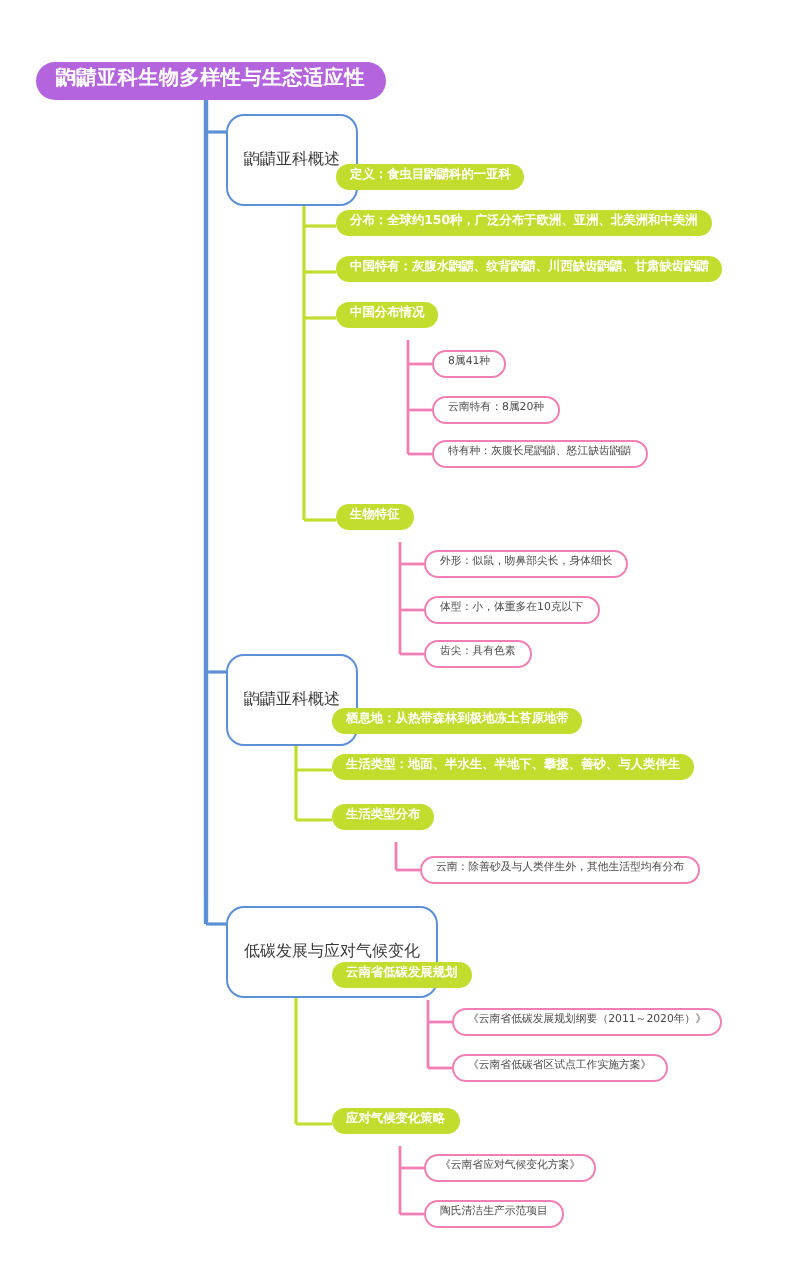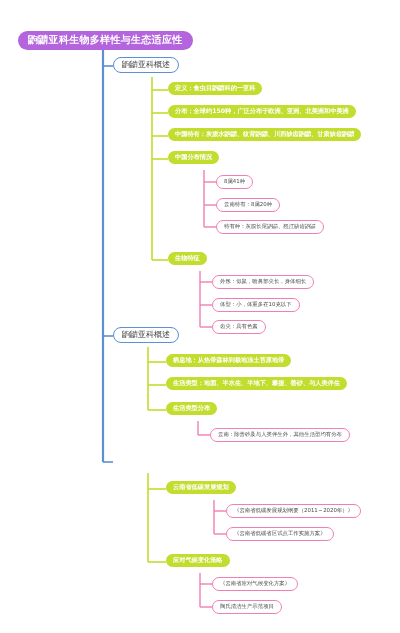--- a/index.html
+++ b/index.html
@@ -46,21 +46,21 @@
     padding: 4px 10px;
     letter-spacing: 0.3px;
   }
   
   .lvl1 {
     background: #ffffff;
     color: #3a3a3a;
     font-size: 8px;
     border: 1px solid #5b8fd6;
     border-radius: 9px;
-    padding: 3px 8px;
+    padding: 18px 8px;
   }
   
   .lvl2 {
     background: #c2dd2e;
     color: #ffffff;
     font-size: 6.2px;
     font-weight: bold;
     border-radius: 8px;
     padding: 3px 7px;
   }
@@ -155,20 +155,21 @@
   <div class="node lvl1" style="left:113px; top:327px;">鼩鼱亚科概述</div>
 
   <div class="node lvl2" style="left:166px; top:354px;">栖息地：从热带森林到极地冻土苔原地带</div>
 
   <div class="node lvl2" style="left:166px; top:377px;">生活类型：地面、半水生、半地下、攀援、善砂、与人类伴生</div>
 
   <div class="node lvl2" style="left:166px; top:402px;">生活类型分布</div>
 
   <div class="node lvl3" style="left:210px; top:428px;">云南：除善砂及与人类伴生外，其他生活型均有分布</div>
 
+  <div class="node lvl1" style="left:113px; top:453px;">低碳发展与应对气候变化</div>
 
   <div class="node lvl2" style="left:166px; top:481px;">云南省低碳发展规划</div>
 
   <div class="node lvl3" style="left:226px; top:504px;">《云南省低碳发展规划纲要（2011～2020年）》</div>
 
   <div class="node lvl3" style="left:226px; top:527px;">《云南省低碳省区试点工作实施方案》</div>
 
   <div class="node lvl2" style="left:166px; top:554px;">应对气候变化策略</div>
 
   <div class="node lvl3" style="left:212px; top:577px;">《云南省应对气候变化方案》</div>

